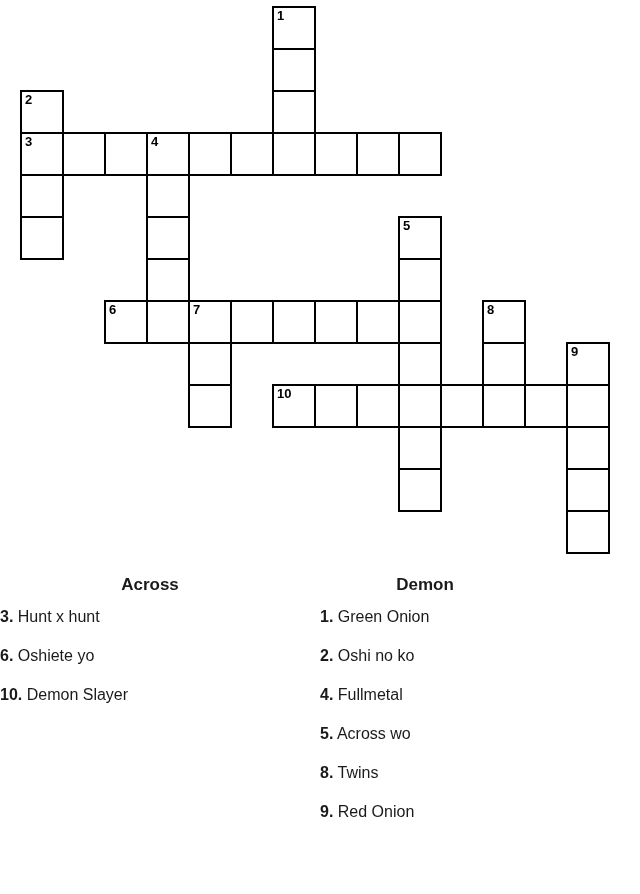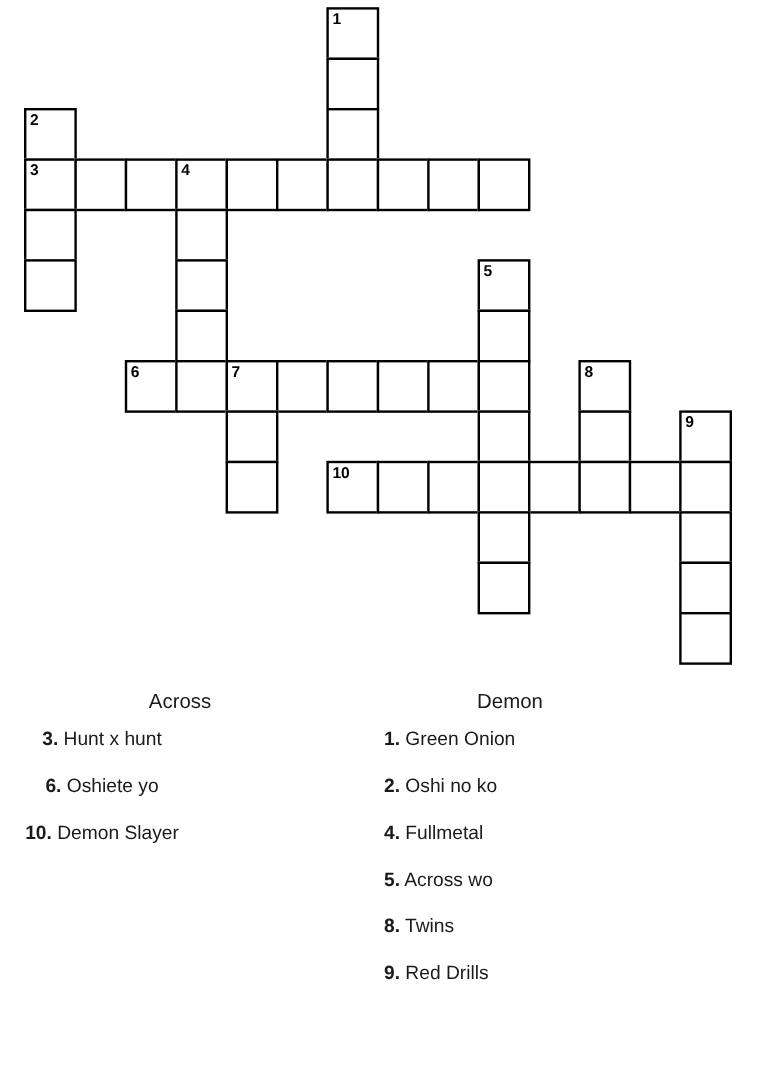--- a/index.html
+++ b/index.html
@@ -52,21 +52,21 @@
     width: 300px;
     padding-left: 0px;
   }
   .col-down {
     width: 340px;
     padding-left: 20px;
   }
   .col-head {
     text-align: center;
     font-size: 17px;
-    font-weight: normal;
+    font-weight: bold;
     color: #1a1a1a;
     margin-bottom: 14px;
   }
   .col-across .col-head { padding-right: 0px; }
   .col-down .col-head { padding-right: 110px; }
   .clue {
     font-size: 16px;
     line-height: 1.0;
     margin-bottom: 23px;
     color: #1a1a1a;
@@ -78,21 +78,21 @@
   .col-across .clue {
     text-align: right;
     padding-right: 0;
     direction: ltr;
   }
   .across-list {
     width: 170px;
     margin-left: 0px;
   }
   .across-list .clue {
-    text-align: center;
+    text-align: left;
     margin-left: 0;
   }
   .down-list {
     margin-left: 0px;
   }
 </style>
 </head>
 <body>
 
 <div id="grid-wrap">
@@ -177,17 +177,17 @@
         </div>
     </div>
     <div class="col col-down">
       <div class="col-head">Demon</div>
       <div class="down-list" id="down-list">
           <div class="clue"><span class="cnum">1.</span><span class="ctext"> Green Onion</span></div>
           <div class="clue"><span class="cnum">2.</span><span class="ctext"> Oshi no ko</span></div>
           <div class="clue"><span class="cnum">4.</span><span class="ctext"> Fullmetal</span></div>
           <div class="clue"><span class="cnum">5.</span><span class="ctext"> Across wo</span></div>
           <div class="clue"><span class="cnum">8.</span><span class="ctext"> Twins</span></div>
-          <div class="clue"><span class="cnum">9.</span><span class="ctext"> Red Drills</span></div>
+          <div class="clue"><span class="cnum">9.</span><span class="ctext"> Red Onion</span></div>
         </div>
     </div>
   </div>
 </div>
 
 </body></html>

